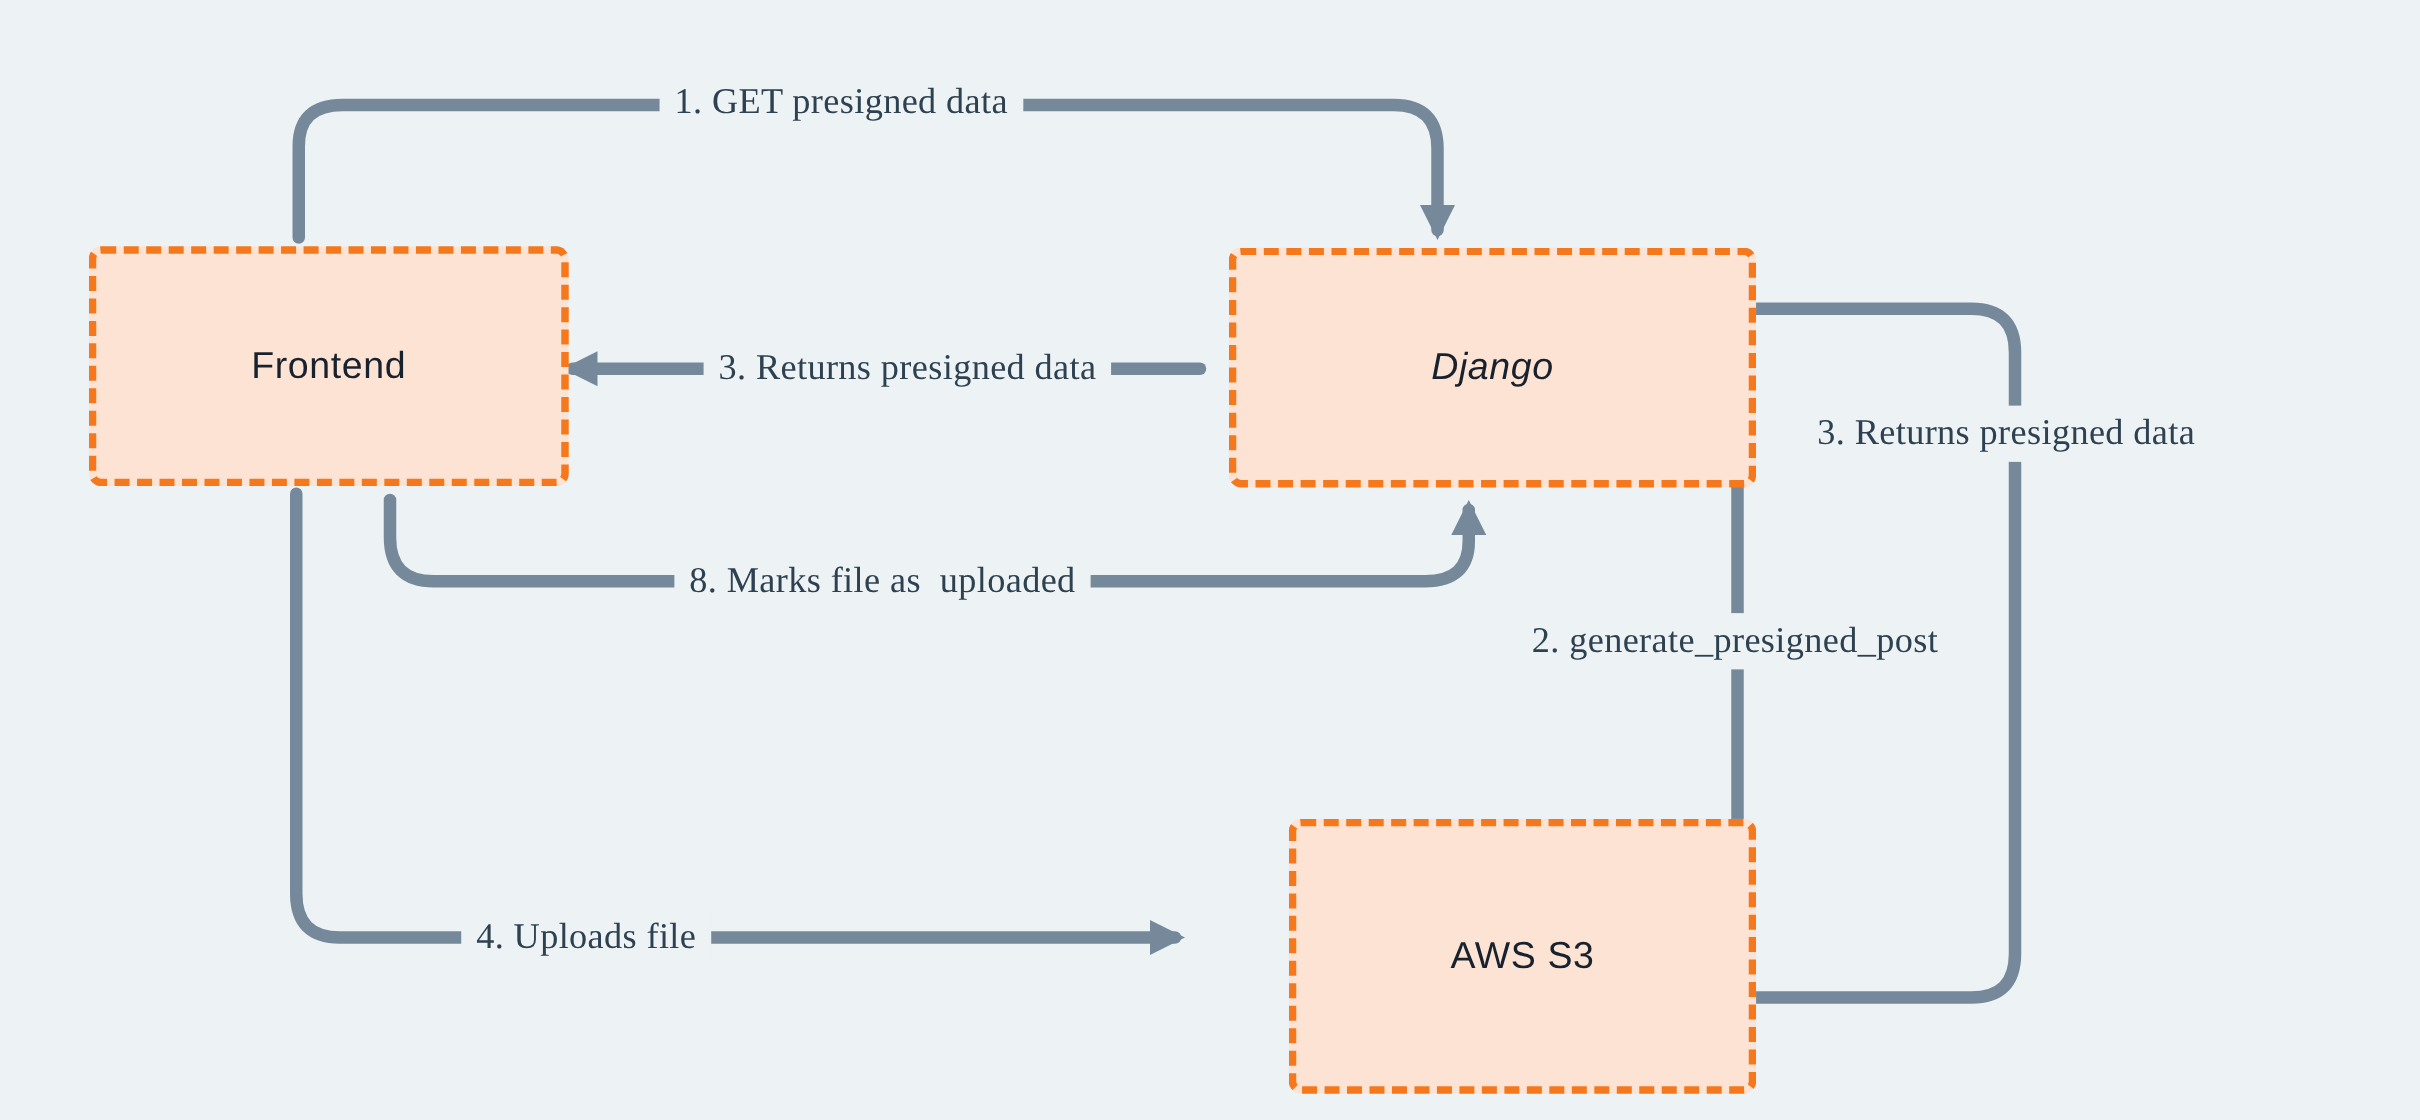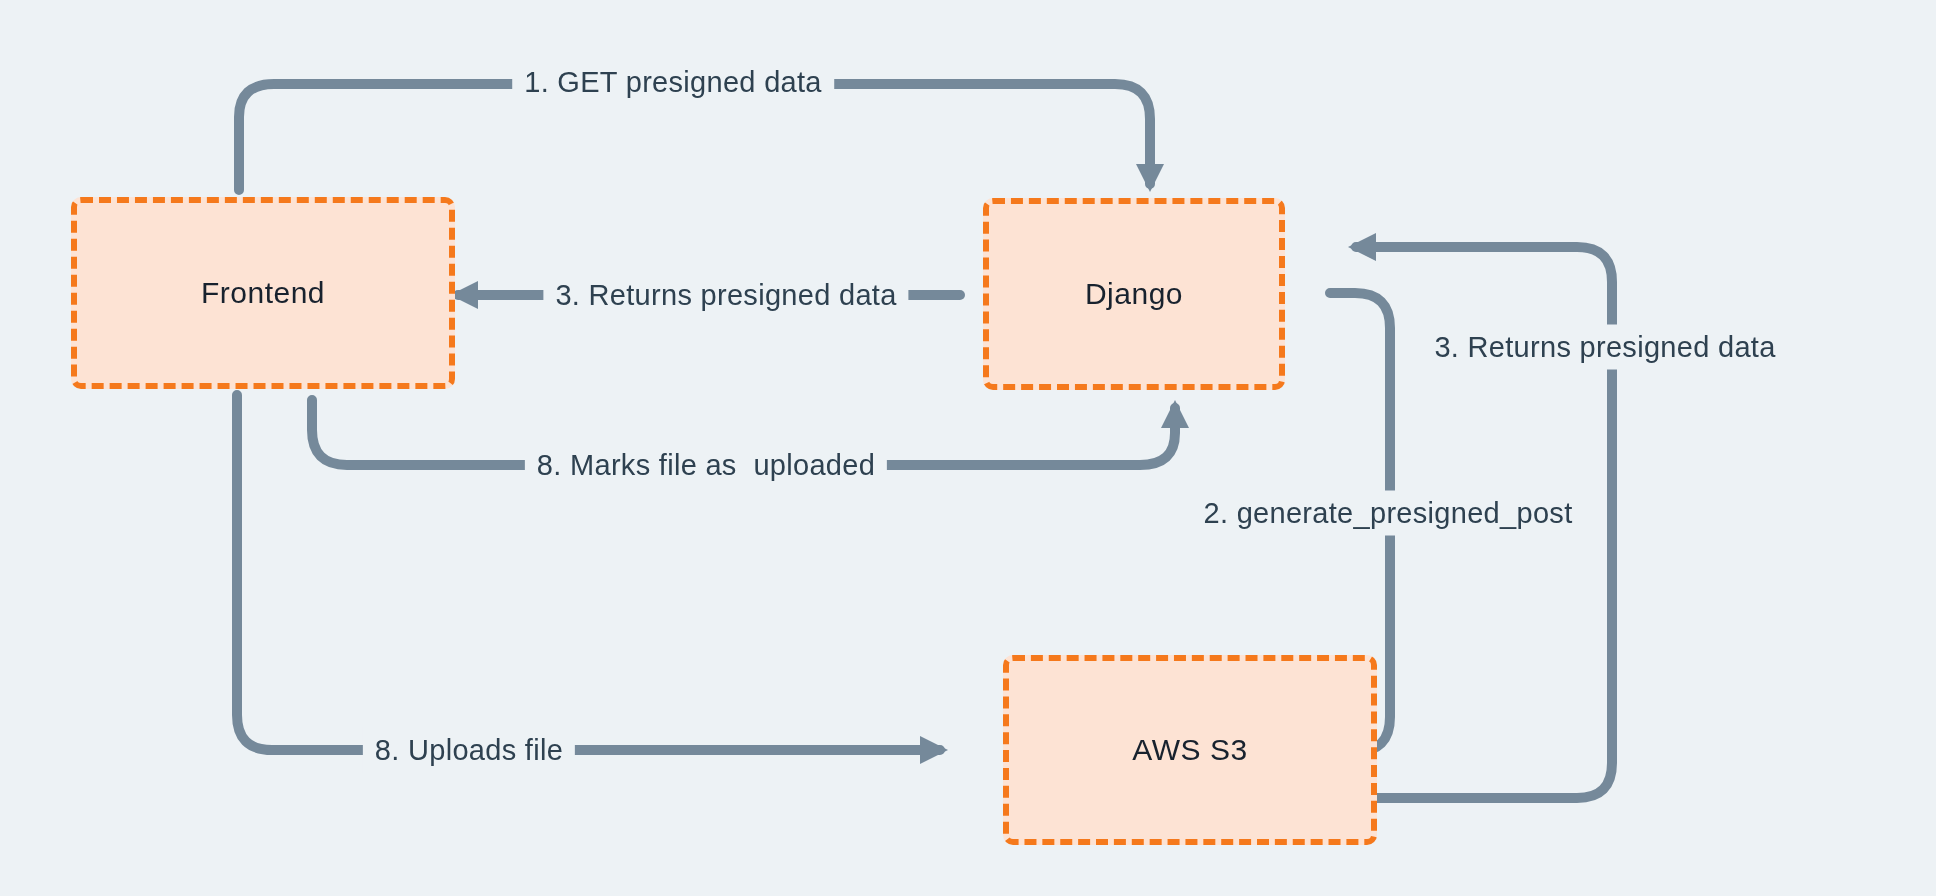--- a/index.html
+++ b/index.html
@@ -37,20 +37,21 @@
   }
   .edge-label{
     position:absolute;z-index:3;
     transform:translate(-50%,-50%);
     background:var(--background);
     color:var(--label-text);
     font-size:29px;
     letter-spacing:0.3px;
     padding:6px 12px;
     white-space:pre;
+    font-family:Liberation Serif, serif;
   }
 </style>
 </head>
 <body>
 
 <div class="canvas">
 
   <svg class="edges" width="1936" height="896" viewBox="0 0 1936 896">
     <defs>
       <marker id="arrowhead" markerUnits="userSpaceOnUse" markerWidth="30" markerHeight="30" refX="21" refY="15" orient="auto">
@@ -62,33 +63,33 @@
     <path d="M 1342 798 H 1577 Q 1612 798 1612 763 V 282 Q 1612 247 1577 247 H 1356" marker-end="url(#arrowhead)"></path>
     <path d="M 960 295 H 458" marker-end="url(#arrowhead)"></path>
     <path d="M 237 395 V 715 Q 237 750 272 750 H 940" marker-end="url(#arrowhead)"></path>
     <path d="M 312 400 V 430 Q 312 465 347 465 H 1140 Q 1175 465 1175 433 V 408" marker-end="url(#arrowhead)"></path>
   </svg>
 
   <div class="node" style="left:48px;top:197px;width:384px;height:192px;">
     <span class="node-label">Frontend</span>
   </div>
 
-  <div class="node" style="left:960px;top:198px;width:302px;height:192px;">
+  <div class="node" style="left:960px;top:198px;width:422px;height:192px;font-style:italic;">
     <span class="node-label">Django</span>
   </div>
 
-  <div class="node" style="left:980px;top:655px;width:374px;height:190px;">
+  <div class="node" style="left:1008px;top:655px;width:374px;height:220px;">
     <span class="node-label">AWS S3</span>
   </div>
 
   <div class="edge-label" style="left:673px;top:82px;">1. GET presigned data</div>
 
   <div class="edge-label" style="left:1388px;top:513px;text-align:right;">2. generate_presigned_post</div>
 
   <div class="edge-label" style="left:1605px;top:347px;">3. Returns presigned data</div>
 
   <div class="edge-label" style="left:726px;top:295px;">3. Returns presigned data</div>
 
-  <div class="edge-label" style="left:469px;top:750px;">8. Uploads file</div>
+  <div class="edge-label" style="left:469px;top:750px;">4. Uploads file</div>
 
   <div class="edge-label" style="left:706px;top:465px;">8. Marks file as  uploaded</div>
 
 </div>
 
 </body></html>

